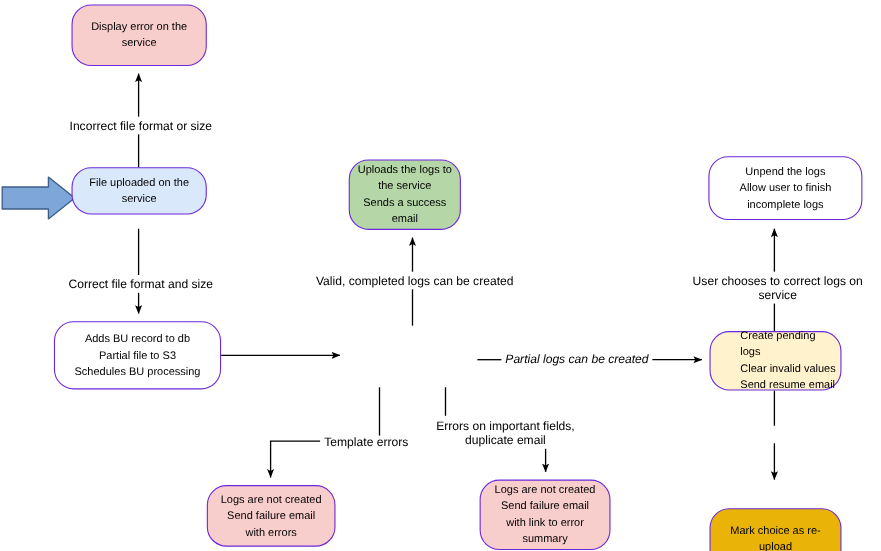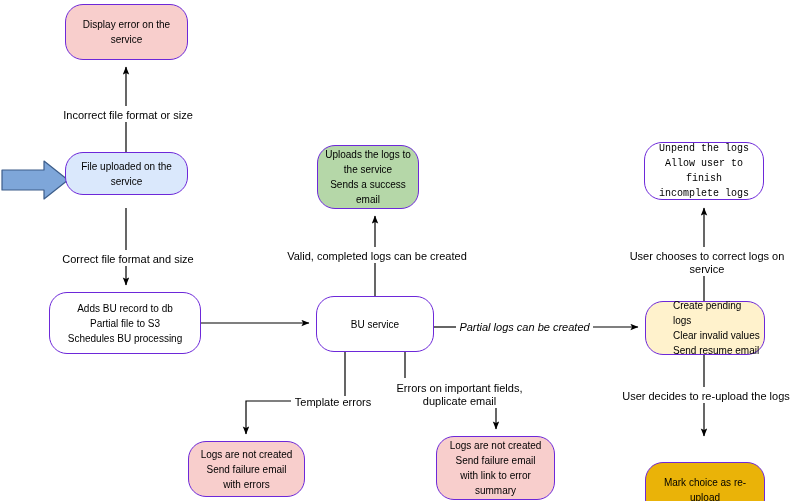--- a/index.html
+++ b/index.html
@@ -123,32 +123,31 @@
 
   <div class="node" style="left:49px; top:292px; width:152px; height:62px; background:#ffffff;">Adds BU record to db
 Partial file to S3
 Schedules BU processing</div>
 
   <div class="node" style="left:317px; top:145px; width:102px; height:64px; background:#b5d7a8;">Uploads the logs to
 the service
 Sends a success
 email</div>
 
-  <div class="node" style="left:316px; top:296px; width:118px; height:56px; background:#ffffff;">BU service</div>
 
   <div class="node" style="left:188px; top:441px; width:117px; height:56px; background:#f8cecc;">Logs are not created
 Send failure email
 with errors</div>
 
   <div class="node" style="left:436px; top:436px; width:119px; height:64px; background:#f8cecc;">Logs are not created
 Send failure email
 with link to error
 summary</div>
 
-  <div class="node" style="left:644px; top:142px; width:120px; height:58px; background:#ffffff;font-family:Liberation Mono, monospace;">Unpend the logs
+  <div class="node" style="left:644px; top:142px; width:140px; height:58px; background:#ffffff;">Unpend the logs
 Allow user to finish
 incomplete logs</div>
 
   <div class="node leftalign" style="left:645px; top:301px; width:120px; height:54px; background:#fff2cc;padding-left:27px;">Create pending logs
 Clear invalid values
 Send resume email</div>
 
   <div class="node" style="left:645px; top:462px; width:120px; height:56px; background:#eab308;">Mark choice as re-
 upload</div>
 
@@ -160,15 +159,14 @@
 
   <div class="edge-label" style="left:456px; top:321px; width:133px;font-style:italic;">Partial logs can be created</div>
 
   <div class="edge-label" style="left:291px; top:396px; width:80px;">Template errors</div>
 
   <div class="edge-label" style="left:393px; top:382px; width:129px;">Errors on important fields,
 duplicate email</div>
 
   <div class="edge-label" style="left:609px; top:250px; width:192px;">User chooses to correct logs on service</div>
 
-  <div class="edge-label" style="left:620px; top:390px; width:168px;">User decides to re-upload the logs</div>
 
 </div>
 
 </body></html>

